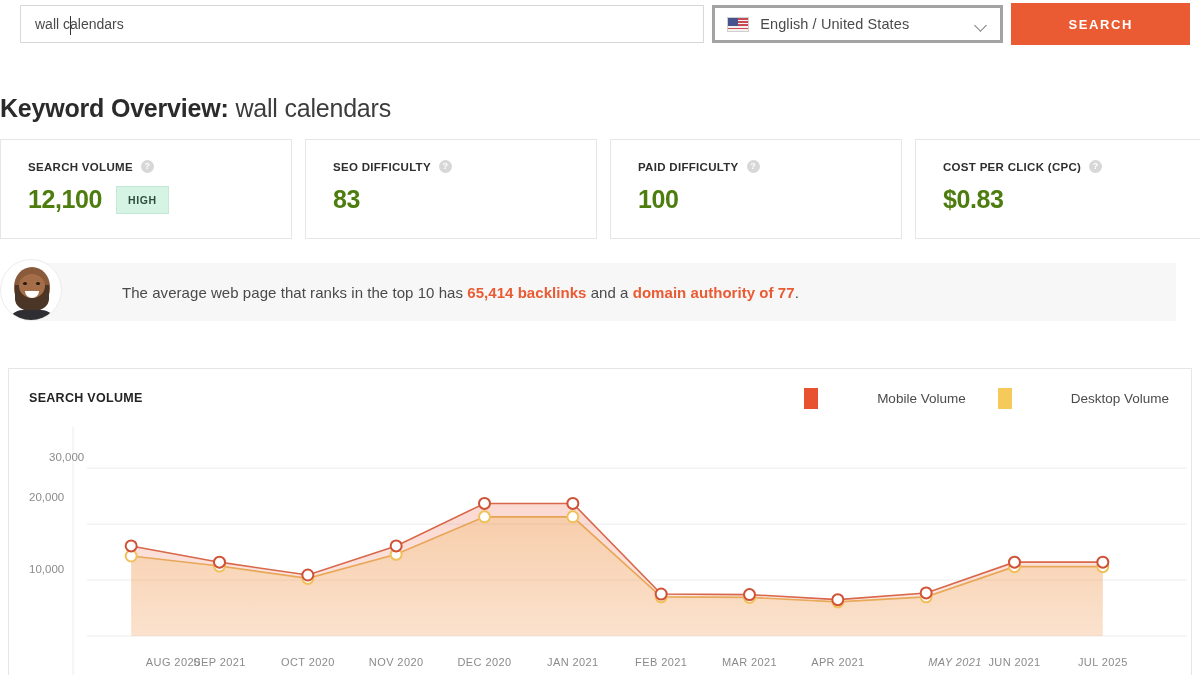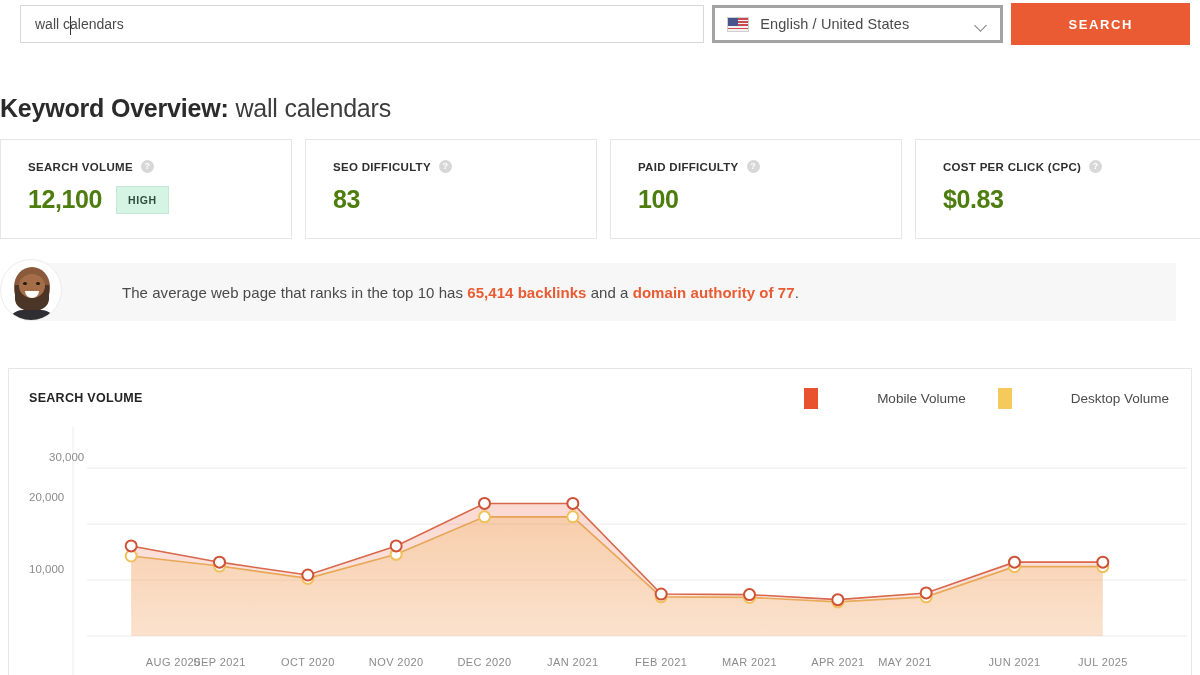--- a/index.html
+++ b/index.html
@@ -444,17 +444,17 @@
       <div class="axis-label" style="left: 20px; top: 24.1875px; margin-left: 20px;">30,000</div>
       <div class="xlabel" style="left: 122.167px; top: 229px; margin-left: 42px;">AUG 2020</div>
       <div class="xlabel" style="left: 210.5px; top: 229px;">SEP 2021</div>
       <div class="xlabel" style="left: 298.833px; top: 229px;">OCT 2020</div>
       <div class="xlabel" style="left: 387.167px; top: 229px;">NOV 2020</div>
       <div class="xlabel" style="left: 475.5px; top: 229px;">DEC 2020</div>
       <div class="xlabel" style="left: 563.833px; top: 229px;">JAN 2021</div>
       <div class="xlabel" style="left: 652.167px; top: 229px;">FEB 2021</div>
       <div class="xlabel" style="left: 740.5px; top: 229px;">MAR 2021</div>
       <div class="xlabel" style="left: 828.833px; top: 229px;">APR 2021</div>
-      <div class="xlabel" style="left: 896px; top: 229px;">MAY 2021</div>
+      <div class="xlabel" style="left: 946px; top: 229px; font-style: italic;">MAY 2021</div>
       <div class="xlabel" style="left: 1005.5px; top: 229px; text-align: right;">JUN 2021</div>
       <div class="xlabel" style="left: 1093.83px; top: 229px;">JUL 2025</div>
     </div>
 </div>
 
 </body></html>

